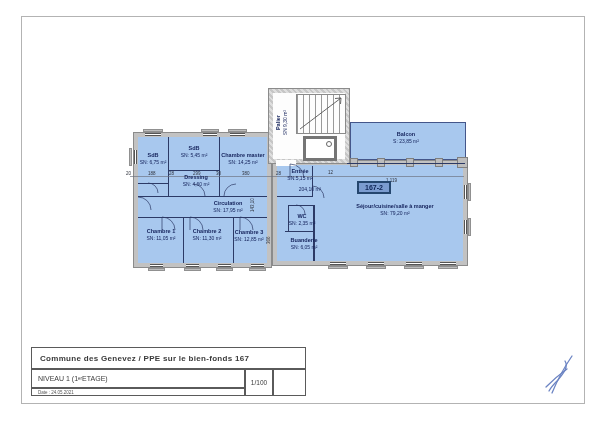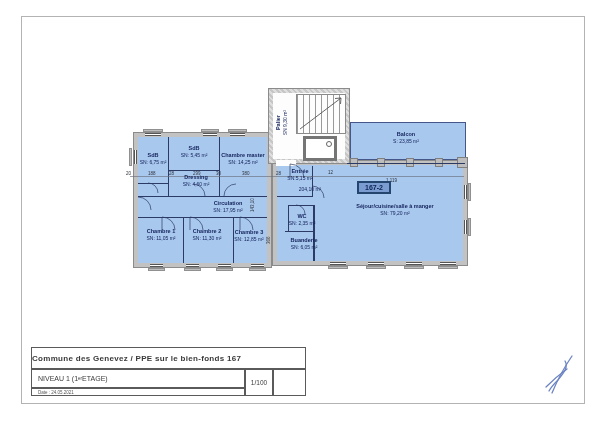--- a/index.html
+++ b/index.html
@@ -27,21 +27,21 @@
          font-size:7px;font-weight:bold;color:#0e2456;}
   #total-area{position:absolute;left:288px;top:186px;width:44px;text-align:center;font-size:5px;color:#13215a;}
   #stairsteps{position:absolute;left:296px;top:94px;width:50px;height:40px;
     background:repeating-linear-gradient(to right,#9a9a9a 0 1px,transparent 1px 6px);border:1px solid #8a8a8a;box-sizing:border-box;}
   #elevator{position:absolute;left:303px;top:136px;width:34px;height:25px;background:#fff;border:3px solid #757575;box-sizing:border-box;}
   #elevator .dot{position:absolute;right:2px;top:2px;width:4px;height:4px;border:1px solid #666;border-radius:50%;}
   #balcony{position:absolute;left:350px;top:122px;width:116px;height:38px;background:#a8c8ee;border:1px solid #44568a;box-sizing:border-box;}
   svg.overlay{position:absolute;left:0;top:0;pointer-events:none;}
   
   .tb{position:absolute;background:#fff;border:1px solid #5a5a5a;box-sizing:border-box;color:#3a3a3a;}
-  #tb-title{left:31px;top:347px;width:275px;height:22px;display:flex;align-items:center;
+  #tb-title{left:31px;top:347px;width:275px;height:22px;display:flex;align-items:center;padding-left:8px;
             font-size:8px;font-weight:bold;letter-spacing:.3px;}
   #tb-level{left:31px;top:369px;width:214px;height:19px;display:flex;align-items:center;padding-left:6px;font-size:7px;}
   #tb-level sup{font-size:4.5px;}
   #tb-scale{left:245px;top:369px;width:28px;height:27px;display:flex;align-items:center;justify-content:center;font-size:6.5px;}
   #tb-compass{left:273px;top:369px;width:33px;height:27px;}
   #tb-date{left:31px;top:388px;width:214px;height:8px;display:flex;align-items:center;padding-left:6px;font-size:4.5px;color:#555;}
 </style>
 </head>
 <body>
 

